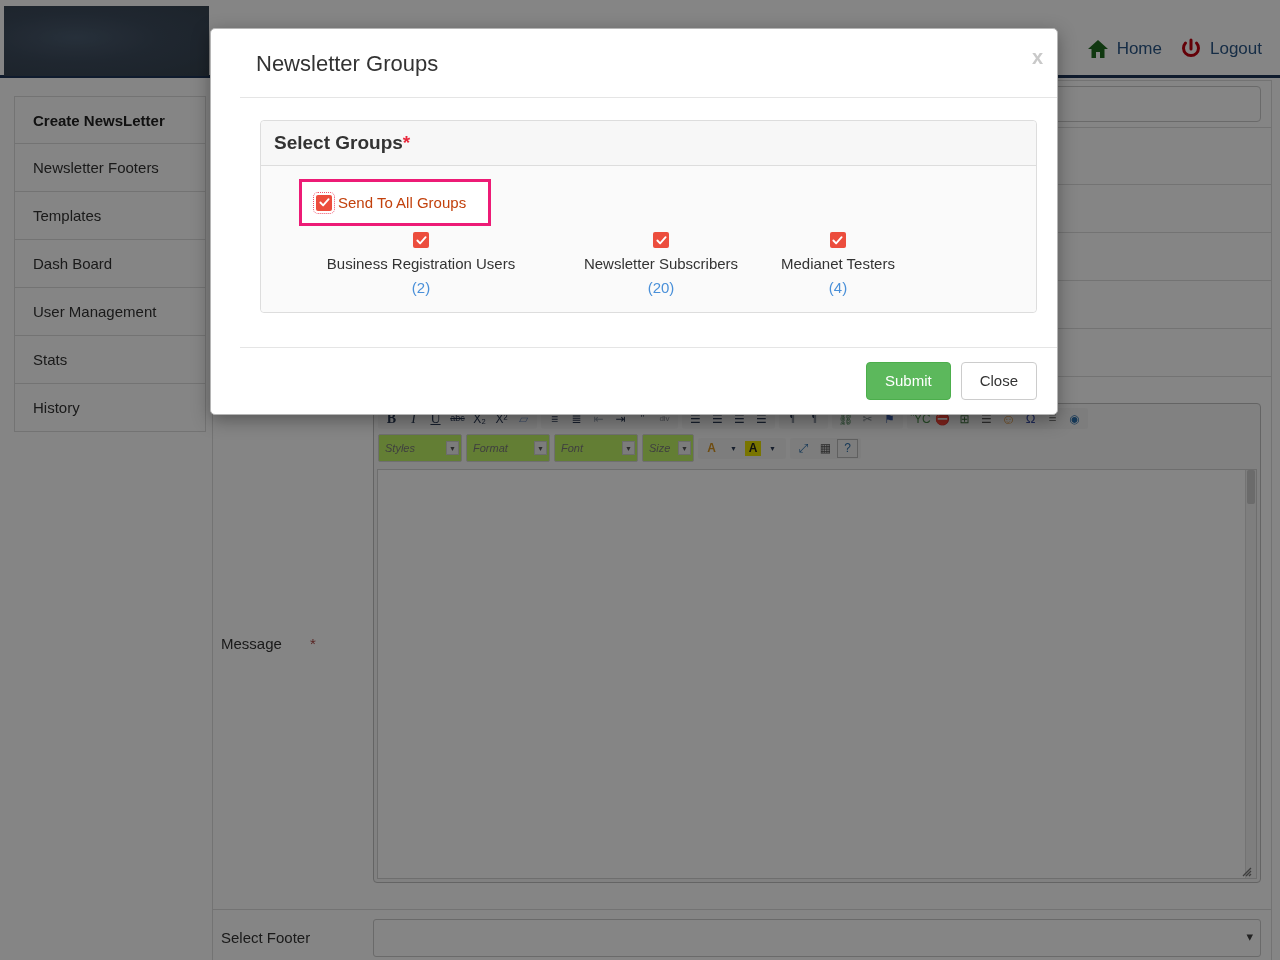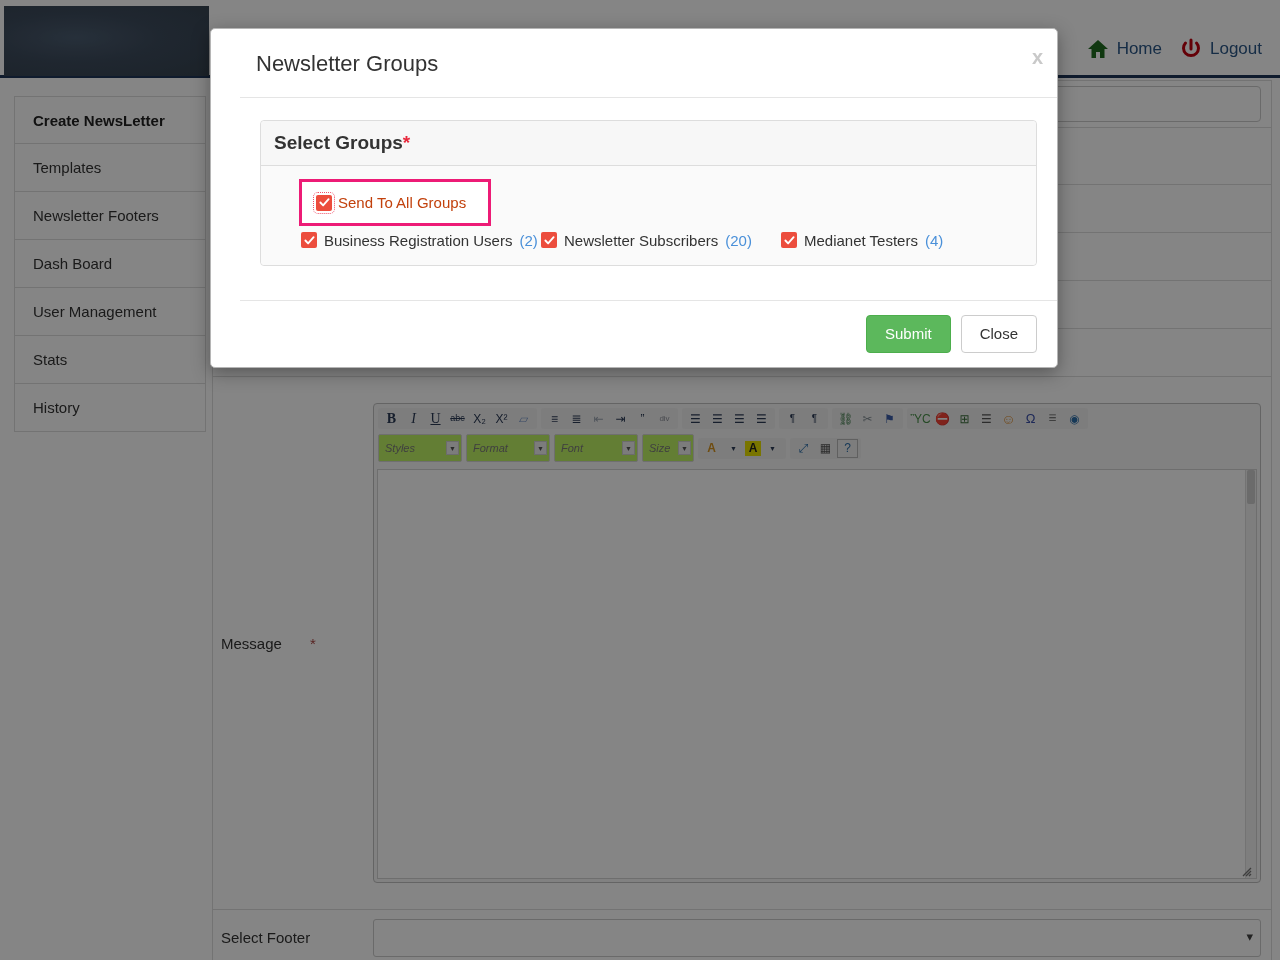--- a/index.html
+++ b/index.html
@@ -121,21 +121,21 @@
   .panel-head .star { color: #e8283c; font-weight: bold; }
   .panel-body { background: #fafafa; padding: 8px 10px 16px 10px; border-radius: 0 0 4px 4px; }
 
   .allrow {
     display: inline-flex; align-items: center; gap: 6px;
     border: 3px solid #ed1b76; padding: 12px 22px 12px 14px; margin: 5px 0 6px 28px;
     background: #ffffff;
   }
   .allrow .lbl { color: #c2410c; font-size: 15px; }
   .grprow { display: flex; align-items: center; margin-left: 30px; gap: 0; }
-  .grpitem { display: flex; align-items: flex-start; gap: 7px; font-size: 15px; color: #333333; }
+  .grpitem { display: flex; align-items: center; gap: 7px; font-size: 15px; color: #333333; flex-direction: column; }
   .grpitem .cnt { color: #4a90d9; }
   .cb {
     width: 16px; height: 16px; flex: none; background: #ec4d3d; border-radius: 2px;
     display: flex; align-items: center; justify-content: center;
     cursor: pointer; position: relative;
   }
   .cb svg { width: 11px; height: 11px; }
   .cb.focused { outline: 1px dotted #f0526a; outline-offset: 2px; }
 
   .m-foot {
@@ -169,22 +169,22 @@
               <path d="M5.5 5 A 7.5 7.5 0 1 0 16.5 5" stroke="#c0000f" stroke-width="3" fill="none" stroke-linecap="round"></path>
             </svg>
         </span>
         <span>Logout</span>
       </a>
     </div>
   </div>
 
   <div class="sidebar">
     <div class="side-item"><span>Create NewsLetter</span></div>
+    <div class="side-item"><span>Newsletter Footers</span></div>
     <div class="side-item"><span>Templates</span></div>
-    <div class="side-item"><span>Newsletter Footers</span></div>
     <div class="side-item"><span>Dash Board</span></div>
     <div class="side-item"><span>User Management</span></div>
     <div class="side-item"><span>Stats</span></div>
     <div class="side-item"><span>History</span></div>
   </div>
 
   <div class="form-area">
 
     <div class="form-row" style="height:48px">
       <div class="form-label"></div>

